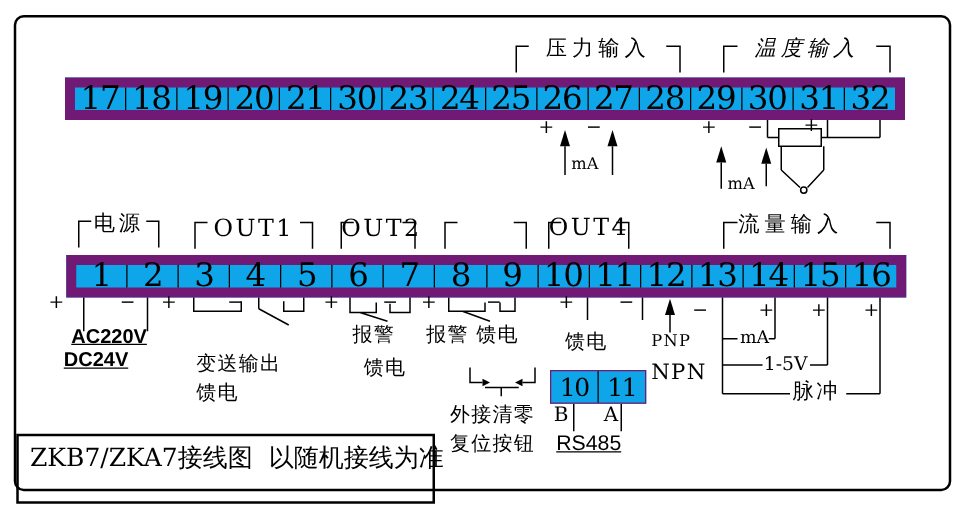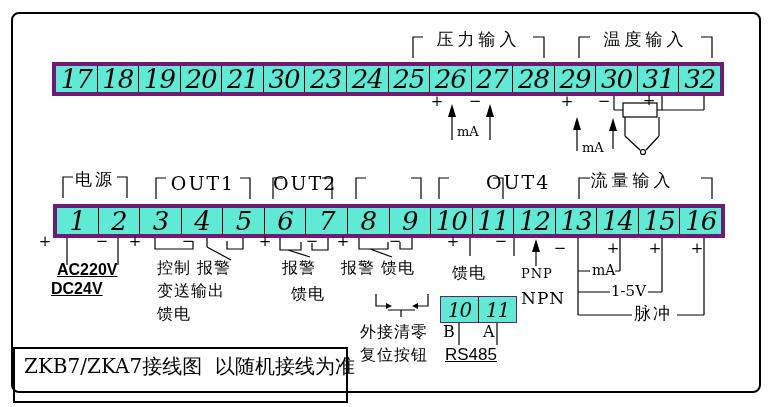--- a/index.html
+++ b/index.html
@@ -6,21 +6,21 @@
   *{box-sizing:border-box;}
   #stage{position:relative;width:777px;height:407px;background:#ffffff;overflow:hidden;
          font-family:"DejaVu Sans",sans-serif;color:#000;}
   .abs{position:absolute;}
   .t{position:absolute;color:#000;white-space:pre;line-height:1.15;}
   .cjk{font-family:"DejaVu Sans",sans-serif;}
   .serif{font-family:"DejaVu Serif",serif;}
   .sans{font-family:"Liberation Sans",sans-serif;text-decoration:underline;}
   .ctr{text-align:center;}
   .outer-border{left:11px;top:12px;width:750px;height:381px;border:2px solid #000;border-radius:8px;}
-  .trow{position:absolute;display:flex;border:4px solid #701a75;background:#5eead4;font-style:italic;}
+  .trow{position:absolute;display:flex;border:8px solid #701a75;background:#0ea5e9;}
   .trow .cell{flex:1 1 0;border-left:1px solid #000;font-family:"DejaVu Serif",serif;
               display:flex;align-items:center;justify-content:center;letter-spacing:-1px;}
   .trow .cell:first-child{border-left:none;}
   #toprow{left:52px;top:62px;width:672px;height:34px;font-size:26px;}
   #botrow{left:53px;top:204px;width:672px;height:34px;font-size:26px;}
   #rs485box{left:440px;top:296px;width:77px;height:27px;font-size:20px;border-width:1.5px;}
   .grouplabel{letter-spacing:4px;font-size:17px;}
   .outlabel{font-family:"DejaVu Serif",serif;font-size:19px;letter-spacing:2px;}
   .pm{font-family:"DejaVu Serif",serif;font-size:15px;width:14px;text-align:center;}
   .ann{font-size:16px;letter-spacing:1px;}
@@ -146,45 +146,44 @@
     <div class="cell">10</div>
     <div class="cell">11</div>
     <div class="cell">12</div>
     <div class="cell">13</div>
     <div class="cell">14</div>
     <div class="cell">15</div>
     <div class="cell">16</div>
   </div>
 
   <div class="t cjk grouplabel ctr" style="left:413px;top:30px;width:131px;">压力输入</div>
-  <div class="t cjk grouplabel ctr" style="left:579px;top:30px;width:133px;">温度输入</div>
+  <div class="t cjk grouplabel ctr" style="left:579px;top:30px;width:133px;font-style:italic;">温度输入</div>
 
   <div class="t pm" style="left:430px;top:93px;">+</div>
   <div class="t pm" style="left:468px;top:93px;">−</div>
   <div class="t serif" style="left:457px;top:125px;font-size:13px;">mA</div>
 
   <div class="t pm" style="left:560px;top:93px;">+</div>
   <div class="t pm" style="left:597px;top:93px;">−</div>
   <div class="t pm" style="left:642px;top:92px;">+</div>
   <div class="t serif" style="left:582px;top:141px;font-size:13px;">mA</div>
 
   <div class="t cjk ctr" style="left:63px;top:170px;width:64px;font-size:17px;letter-spacing:3px;">电源</div>
   <div class="t outlabel ctr" style="left:156px;top:173px;width:94px;">OUT1</div>
   <div class="t outlabel ctr" style="left:273px;top:173px;width:59px;">OUT2</div>
-  <div class="t outlabel ctr" style="left:439px;top:172px;width:64px;padding-left:47px;">OUT4</div>
+  <div class="t outlabel ctr" style="left:439px;top:172px;width:64px;">OUT4</div>
   <div class="t cjk grouplabel ctr" style="left:575px;top:171px;width:115px;">流量输入</div>
 
   <div class="t pm" style="left:38px;top:233px;">+</div>
   <div class="t pm" style="left:95px;top:233px;">−</div>
   <div class="t sans" style="left:57px;top:261px;font-size:16px;font-weight:bold;">AC220V</div>
   <div class="t sans" style="left:51px;top:280px;font-size:16px;font-weight:bold;">DC24V</div>
 
   <div class="t pm" style="left:128px;top:233px;">+</div>
   <div class="t pm" style="left:181px;top:233px;">−</div>
-  <div class="t cjk ann" style="left:157px;top:259px;">控制 报警</div>
   <div class="t cjk ann" style="left:157px;top:282px;">变送输出</div>
   <div class="t cjk ann" style="left:157px;top:305px;">馈电</div>
 
   <div class="t pm" style="left:258px;top:233px;">+</div>
   <div class="t pm" style="left:305px;top:233px;">−</div>
   <div class="t cjk ann" style="left:282px;top:259px;">报警</div>
   <div class="t cjk ann" style="left:291px;top:285px;">馈电</div>
 
   <div class="t pm" style="left:336px;top:233px;">+</div>
   <div class="t pm" style="left:388px;top:233px;">−</div>

